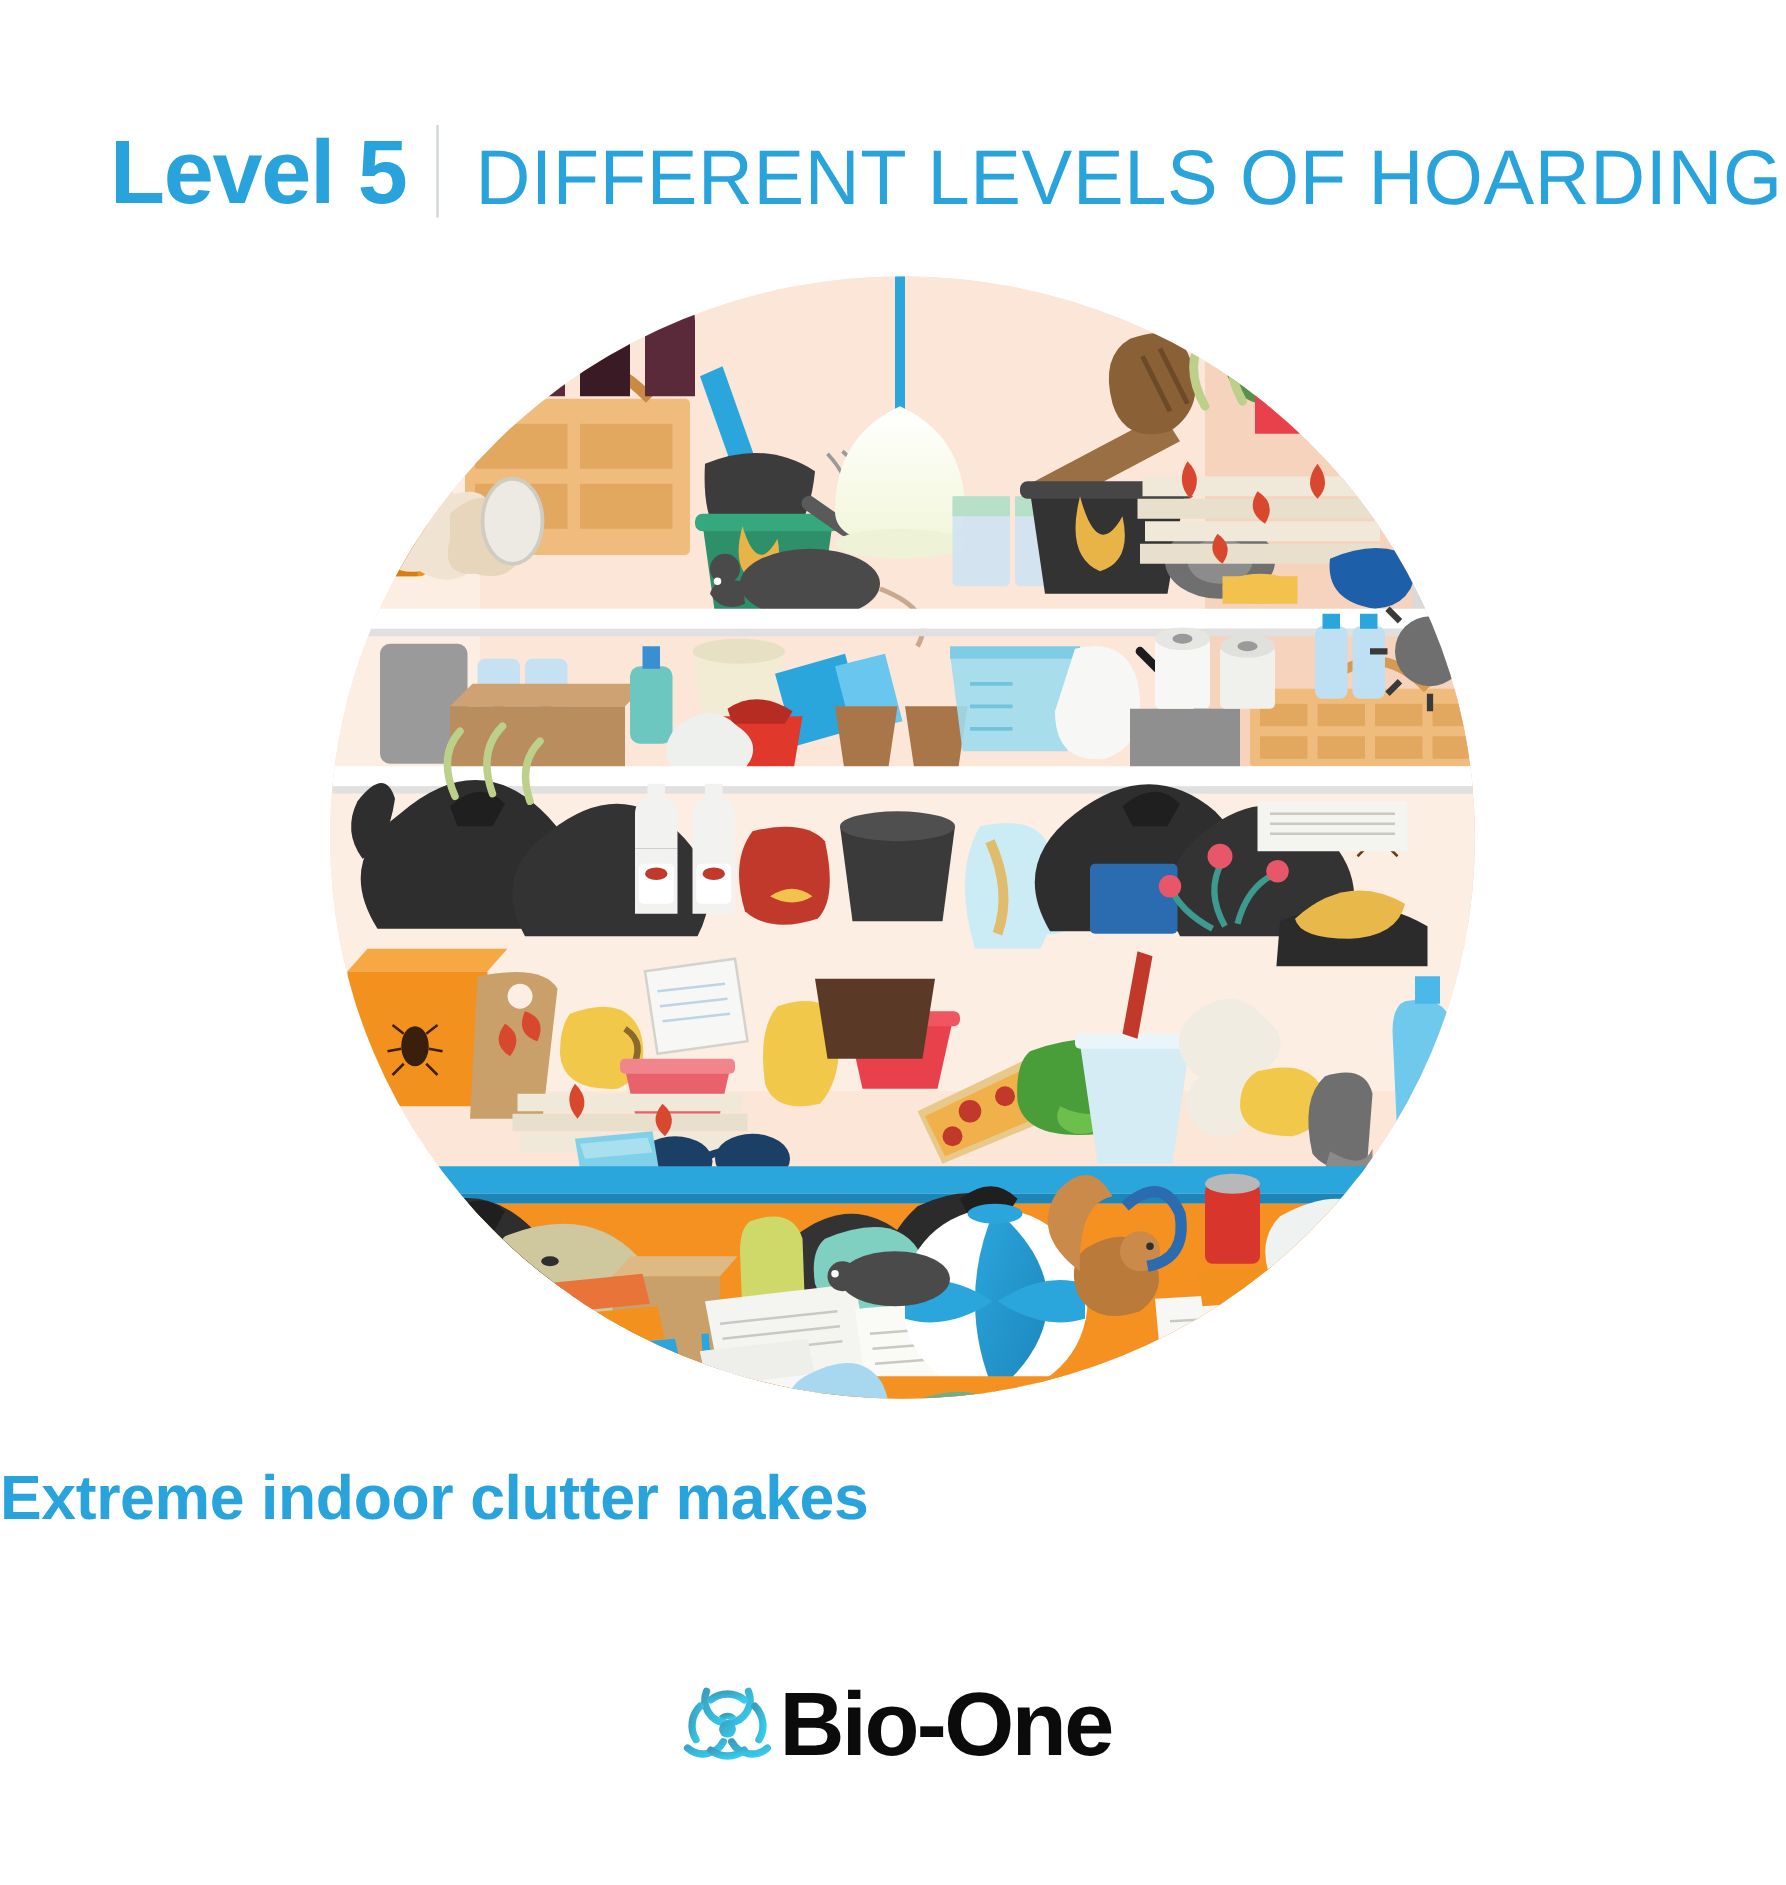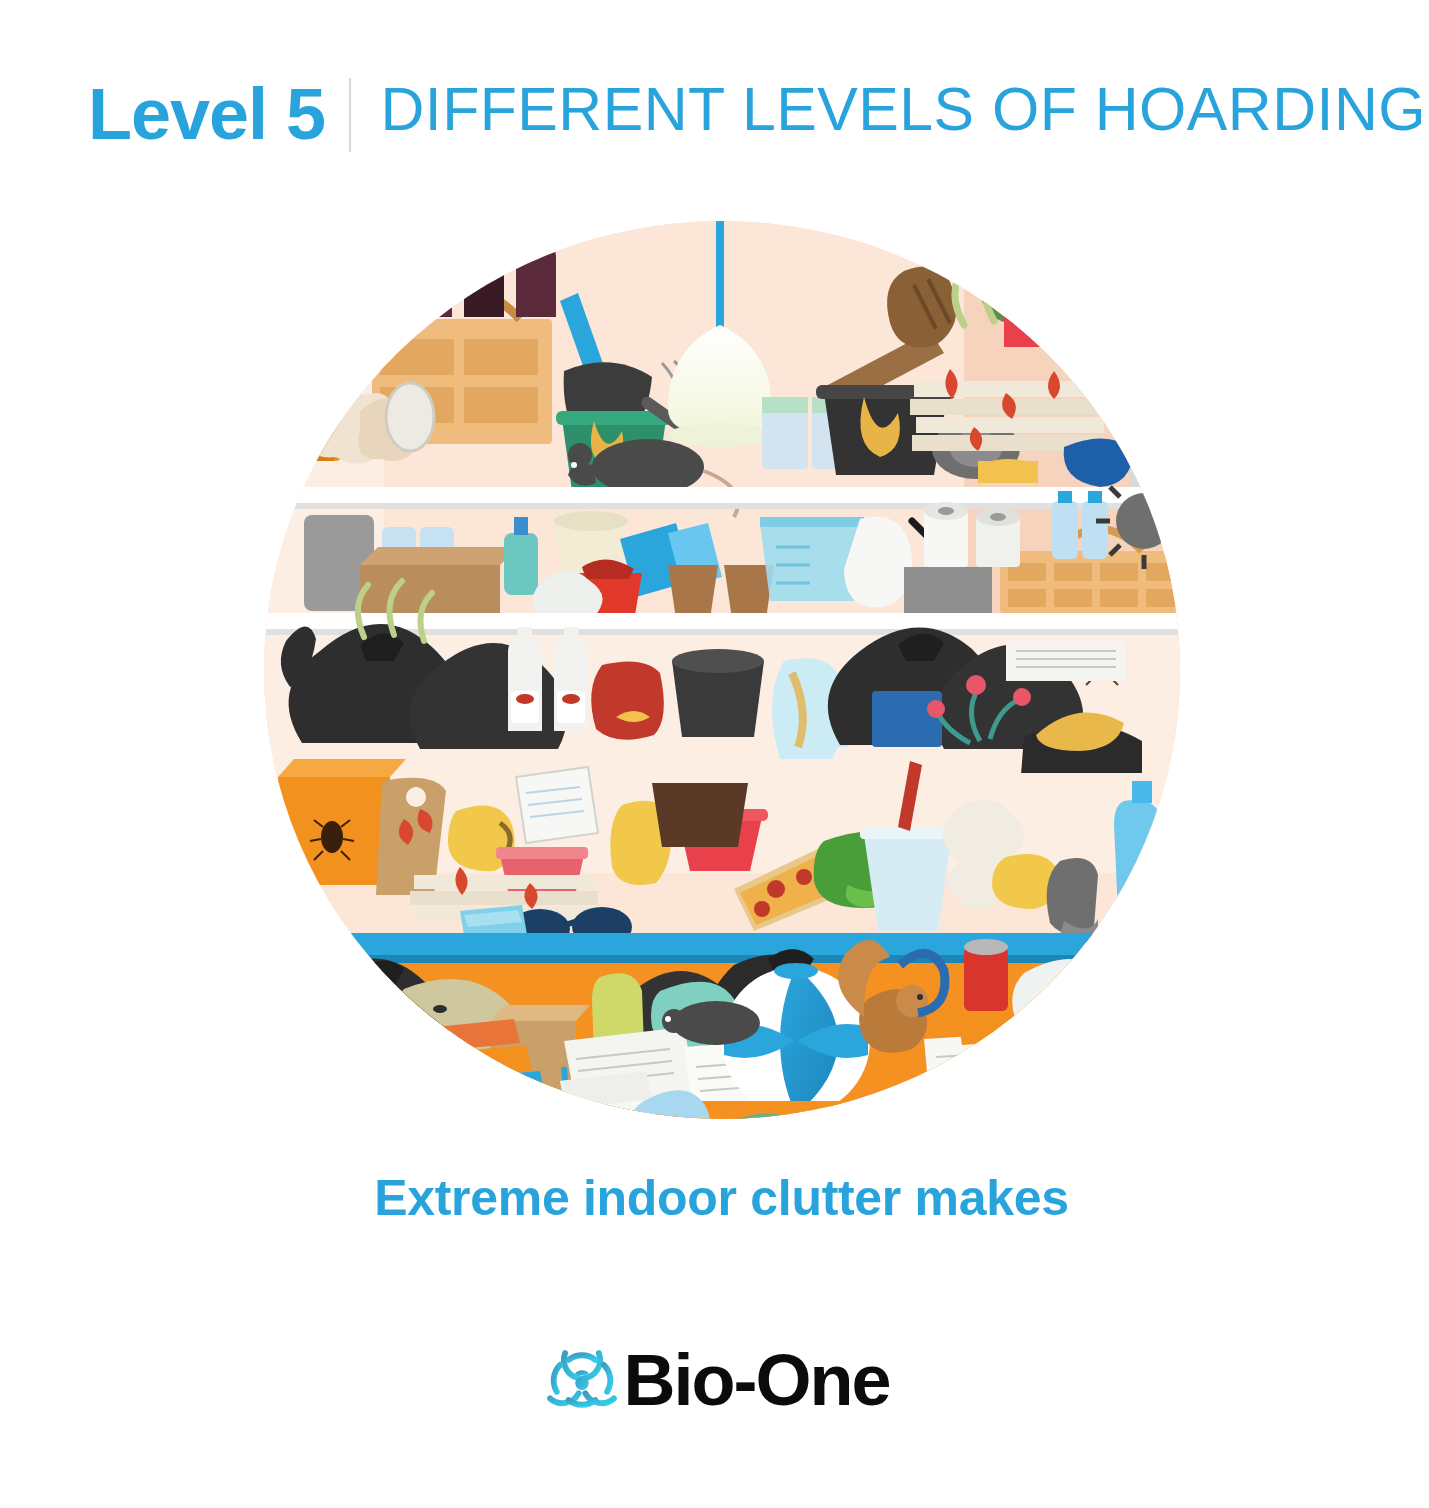--- a/index.html
+++ b/index.html
@@ -16,21 +16,21 @@
     width: 1429px; height: 1508px;
     background: #ffffff;
   }
 
   
   .header {
     position: absolute;
     left: 88px; top: 78px;
     width: 1260px; height: 96px;
     display: flex;
-    align-items: flex-start;
+    align-items: flex-end;
     gap: 0px;
   }
   .header-level {
     font-size: 72px;
     font-weight: bold;
     color: #29a3dc;
     letter-spacing: -1px;
     line-height: 1;
     white-space: nowrap;
     padding-right: 24px;
@@ -66,27 +66,26 @@
     overflow: hidden;
     background: #fbe6d8;
   }
   .illo-svg { display: block; width: 100%; height: 100%; }
 
   
   .caption {
     position: absolute;
     left: 0; top: 1168px;
     width: 1429px;
-    text-align: center;
+    text-align: left;
     color: #29a3dc;
     font-size: 50px;
     font-weight: bold;
     line-height: 1.22;
     letter-spacing: -0.3px;
-    padding-left: 14px;
   }
   .caption-line { display: block; }
 
   
   .logo {
     position: absolute;
     left: 0; top: 1338px;
     width: 1429px;
     display: flex;
     align-items: center;

